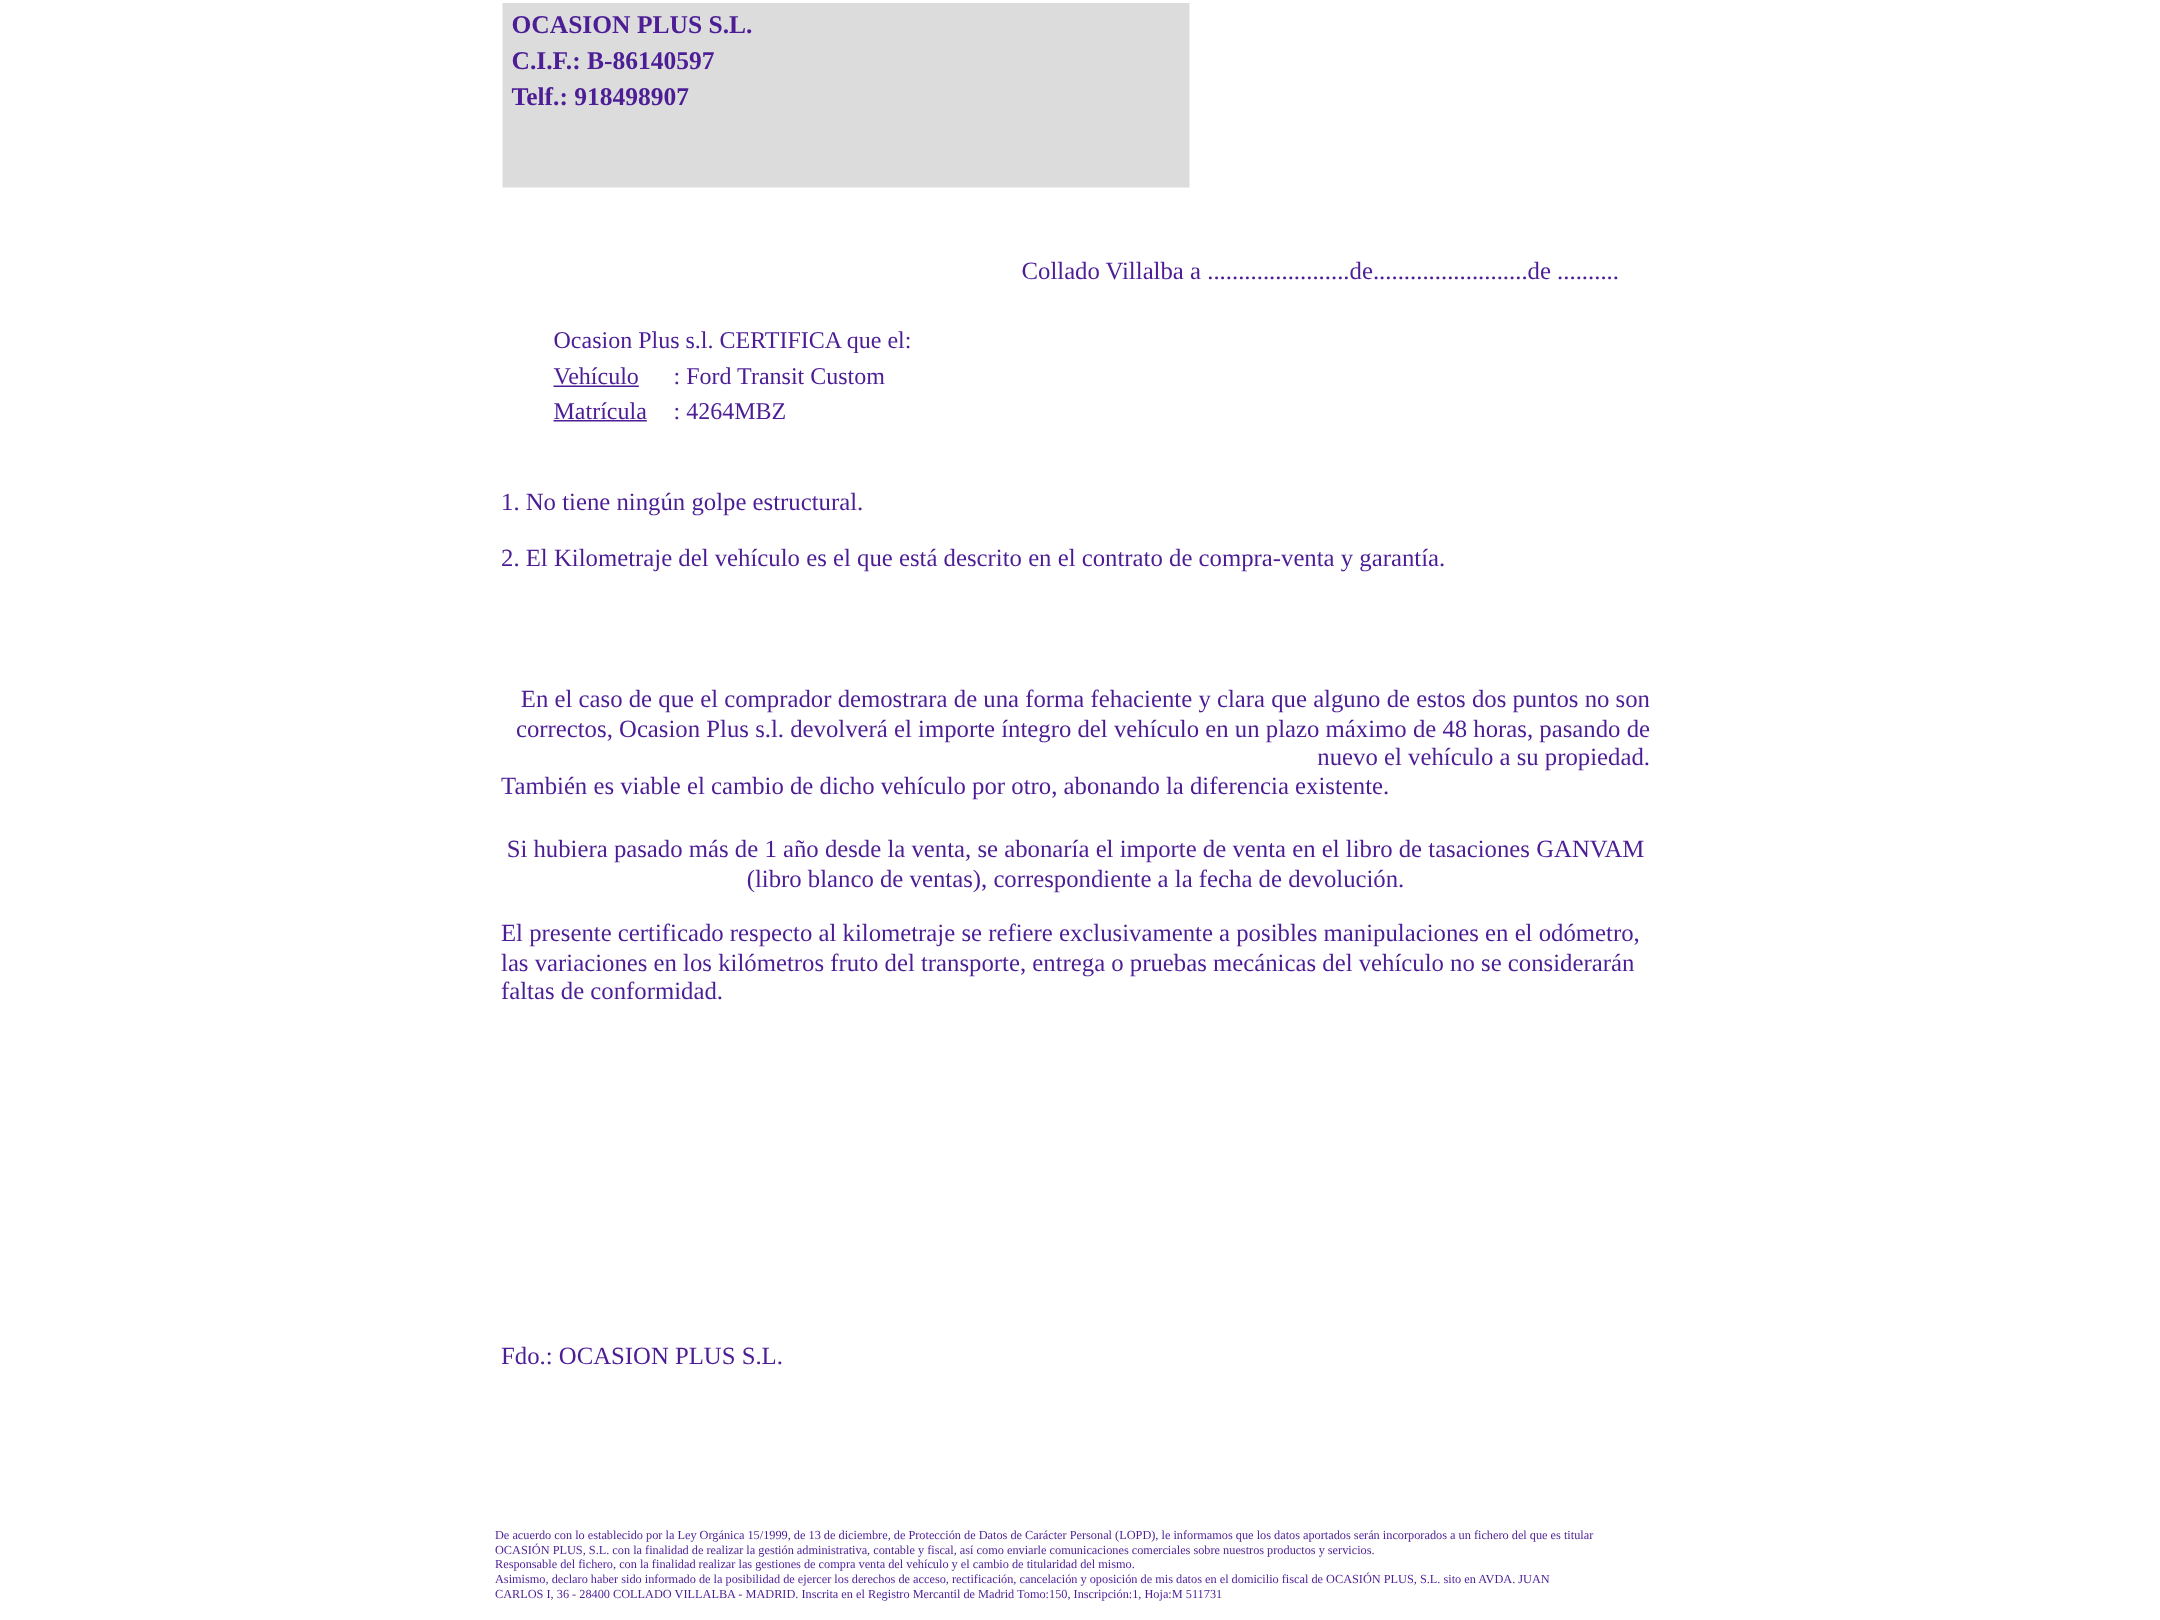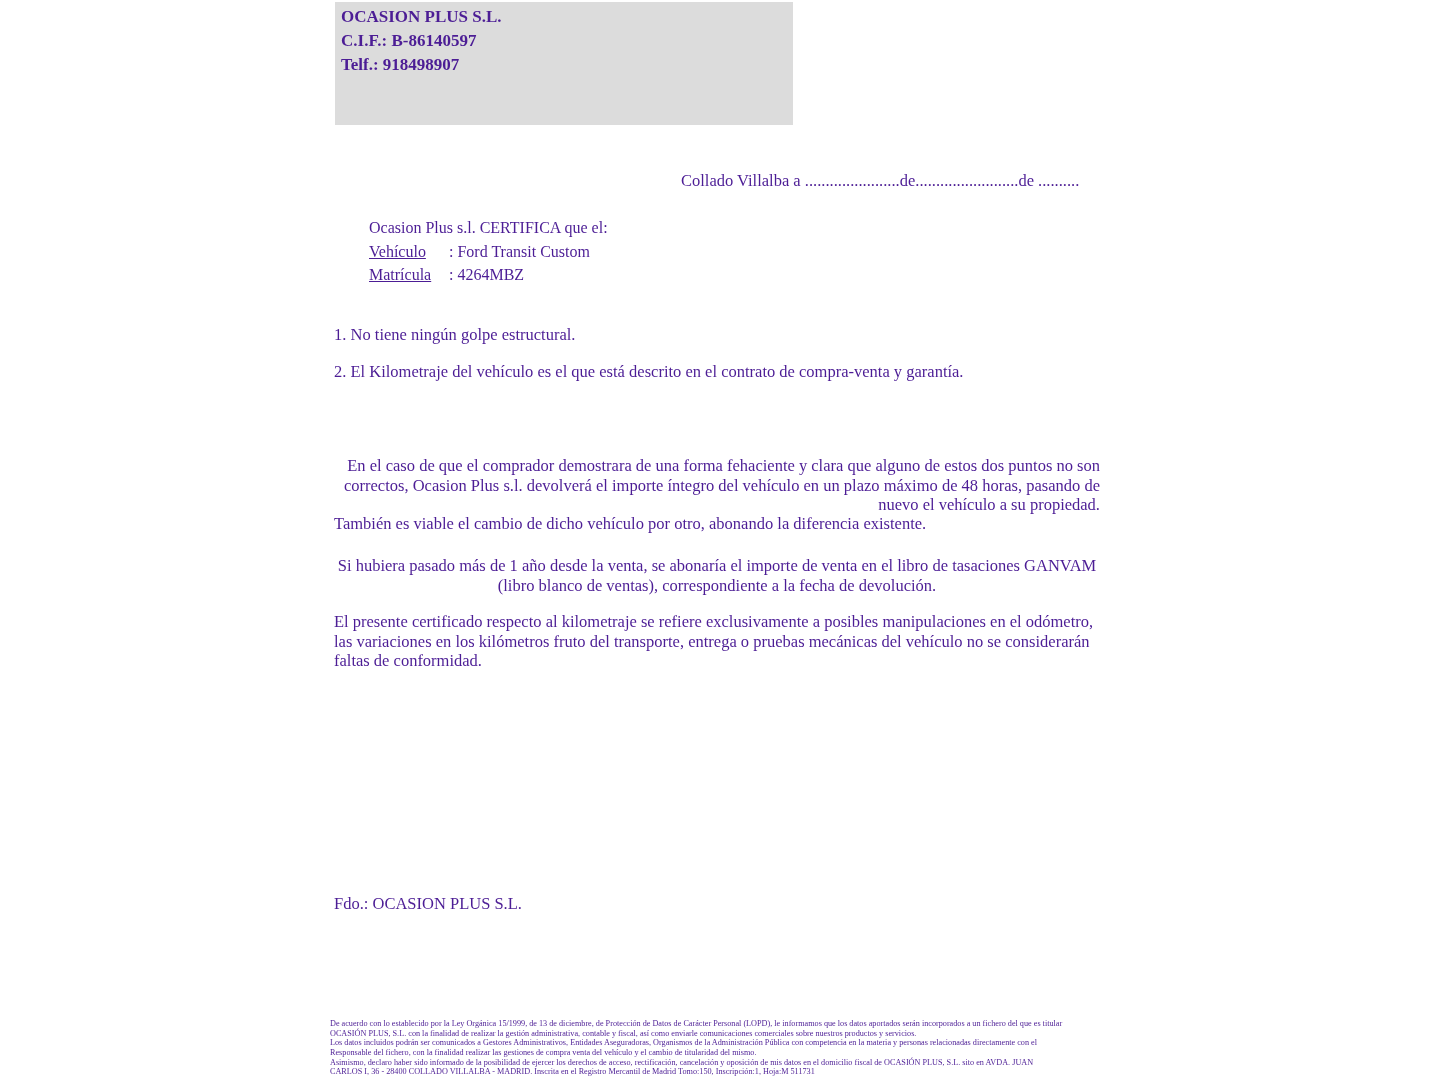--- a/index.html
+++ b/index.html
@@ -125,19 +125,18 @@
   <div class="para para-refund">En el caso de que el comprador demostrara de una forma fehaciente y clara que alguno de estos dos puntos no son correctos, Ocasion Plus s.l. devolverá el importe íntegro del vehículo en un plazo máximo de 48 horas, pasando de nuevo el vehículo a su propiedad.</div>
   <div class="para para-exchange">También es viable el cambio de dicho vehículo por otro, abonando la diferencia existente.</div>
   <div class="para para-ganvam">Si hubiera pasado más de 1 año desde la venta, se abonaría el importe de venta en el libro de tasaciones GANVAM (libro blanco de ventas), correspondiente a la fecha de devolución.</div>
   <div class="para para-odometer">El presente certificado respecto al kilometraje se refiere exclusivamente a posibles manipulaciones en el odómetro, las variaciones en los kilómetros fruto del transporte, entrega o pruebas mecánicas del vehículo no se considerarán faltas de conformidad.</div>
 
   <div class="signature-line">Fdo.: OCASION PLUS S.L.</div>
 
   <div class="legal-footer">
     <div>De acuerdo con lo establecido por la Ley Orgánica 15/1999, de 13 de diciembre, de Protección de Datos de Carácter Personal (LOPD), le informamos que los datos aportados serán incorporados a un fichero del que es titular</div>
     <div>OCASIÓN PLUS, S.L. con la finalidad de realizar la gestión administrativa, contable y fiscal, así como enviarle comunicaciones comerciales sobre nuestros productos y servicios.</div>
-    <div>Los datos incluidos podrán ser comunicados a Gestores Administrativos, Entidades Aseguradoras, Organismos de la Administración Pública con competencia en la materia y personas relacionadas directamente con el</div>
     <div>Responsable del fichero, con la finalidad realizar las gestiones de compra venta del vehículo y el cambio de titularidad del mismo.</div>
     <div>Asimismo, declaro haber sido informado de la posibilidad de ejercer los derechos de acceso, rectificación, cancelación y oposición de mis datos en el domicilio fiscal de OCASIÓN PLUS, S.L. sito en AVDA. JUAN</div>
     <div>CARLOS I, 36 - 28400 COLLADO VILLALBA - MADRID. Inscrita en el Registro Mercantil de Madrid Tomo:150, Inscripción:1, Hoja:M 511731</div>
   </div>
 
 </div>
 
 </body></html>

